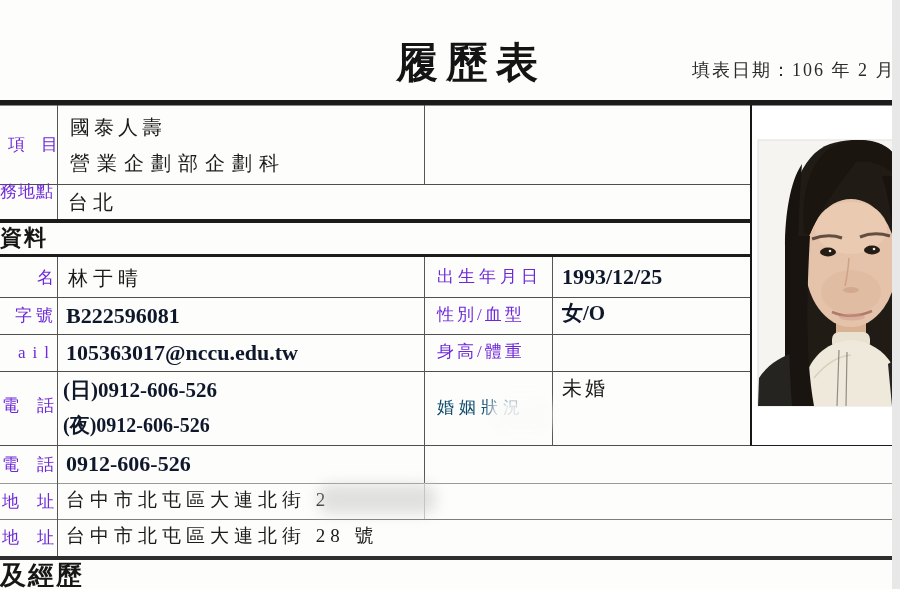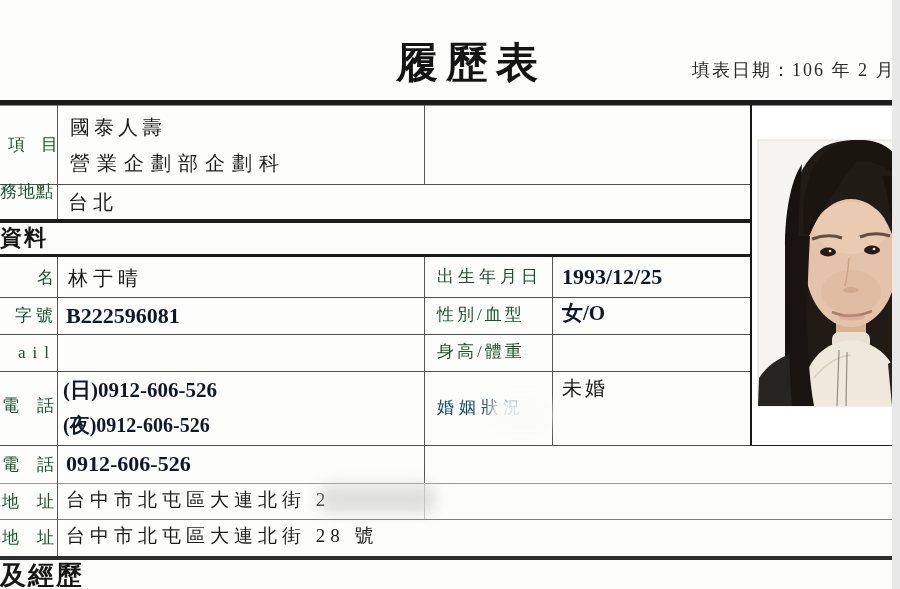--- a/index.html
+++ b/index.html
@@ -5,21 +5,21 @@
   html,body{margin:0;padding:0;background:#e8e8e8;}
   .sheet{
     position:relative;width:892px;height:589px;overflow:hidden;
     background:#fdfdfc;
     font-family:"Liberation Serif","DejaVu Serif",serif;
     color:#1b1b1b;
   }
   .t{position:absolute;white-space:nowrap;line-height:1.1;}
   .title{font-size:42px;font-weight:bold;letter-spacing:8px;color:#141414;}
   .date{font-size:18px;letter-spacing:2px;color:#2a2a2a;}
-  .lbl{font-size:17px;color:#14532d;}
+  .lbl{font-size:17px;color:#6d28d9;}
   .lbl-right{width:54px;text-align:right;}
   .spread2{letter-spacing:18px;}
   .sec{font-weight:bold;color:#161616;}
   .val{font-size:22px;color:#0f172a;font-weight:bold;}
   .cjk{font-size:20px;letter-spacing:5px;}
   .cjk-s{font-size:19px;letter-spacing:5px;}
   .hl{position:absolute;height:1px;background:#4f4f4f;}
   .vl{position:absolute;width:1px;background:#565656;}
   .thick{background:#1c1c1c;}
   .smudge{position:absolute;border-radius:12px;}
@@ -63,20 +63,21 @@
 
   <div class="t sec" style="left:0;top:226px;font-size:22px;letter-spacing:2px;">資料</div>
 
   <div class="t lbl lbl-right" style="left:0;top:269px;">名</div>
   <div class="t cjk" style="left:68px;top:267px;">林于晴</div>
 
   <div class="t lbl" style="left:15px;top:307px;letter-spacing:4px;">字號</div>
   <div class="t val" style="left:66px;top:304px;">B222596081</div>
 
   <div class="t lbl" style="left:18px;top:344px;letter-spacing:7px;">ail</div>
+  <div class="t val" style="left:66px;top:341px;">105363017@nccu.edu.tw</div>
 
   <div class="t lbl spread2" style="left:2px;top:397px;">電話</div>
   <div class="t val" style="left:63px;top:379px;font-size:21px;">(日)0912-606-526</div>
   <div class="t val" style="left:63px;top:414px;font-size:20px;">(夜)0912-606-526</div>
 
   <div class="t lbl spread2" style="left:2px;top:456px;">電話</div>
   <div class="t val" style="left:66px;top:452px;">0912-606-526</div>
 
   <div class="t lbl spread2" style="left:2px;top:493px;">地址</div>
   <div class="t cjk-s" style="left:66px;top:490px;">台中市北屯區大連北街 2</div>

